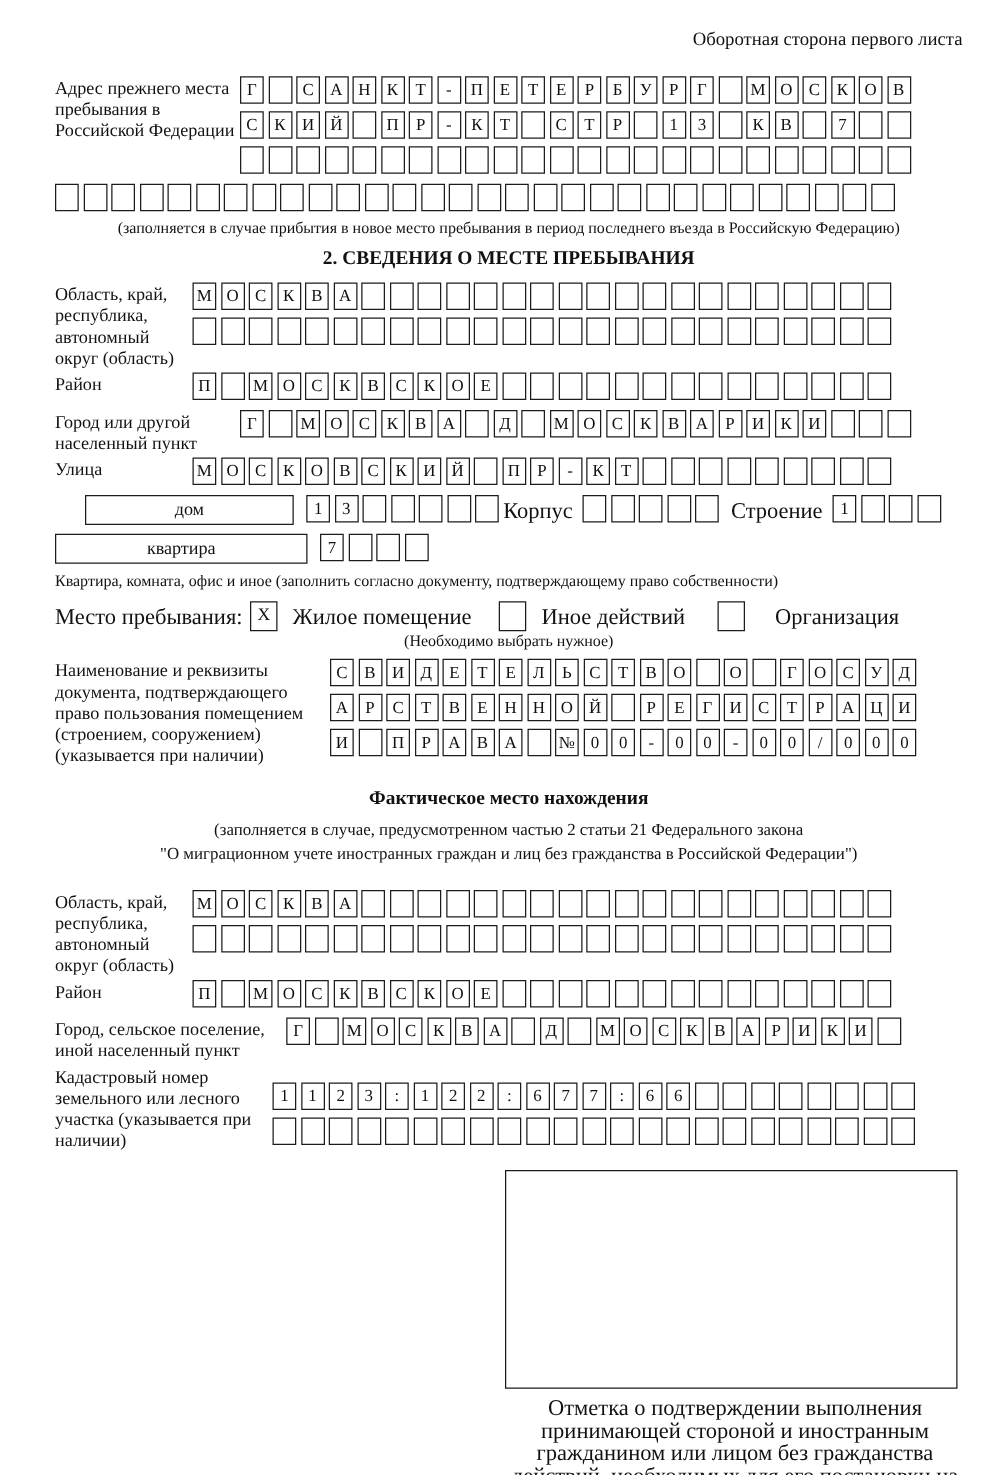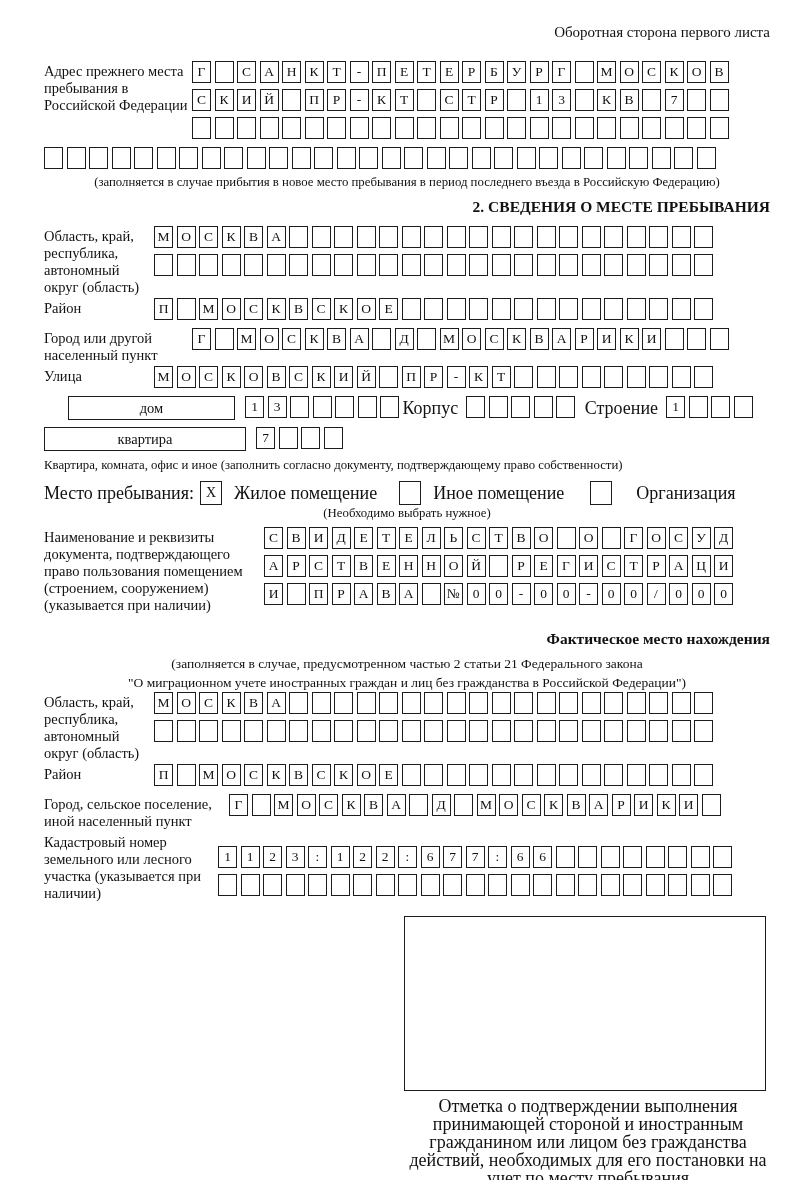--- a/index.html
+++ b/index.html
@@ -22,36 +22,36 @@
   .w220{width:220px;}
   .boxcol{flex:1 1 auto;}
   .boxrow{white-space:nowrap;height:24px;margin-bottom:4px;}
   .cell{
     display:inline-block;width:17px;height:20px;border:1.6px solid #1c1c1c;
     margin-right:3.5px;text-align:center;font-size:13.5px;line-height:20px;
     vertical-align:top;background:#fff;
   }
   .caption{font-size:12.8px;line-height:15px;margin:2px 0 6px 0;}
   .center{text-align:center;}
-  .sect-title{font-size:15.5px;font-weight:bold;text-align:right;margin:8px 0 10px 0;}
+  .sect-title{font-size:15.5px;font-weight:bold;text-align:center;margin:8px 0 10px 0;}
   .widebox{
     display:inline-block;border:1.6px solid #1c1c1c;height:22px;line-height:22px;
     text-align:center;font-size:14.5px;vertical-align:top;margin-right:10px;background:#fff;
   }
   .wb-dom{width:165px;margin-left:24px;}
   .wb-kv{width:200px;}
   .inline-lbl{font-size:18px;line-height:25px;display:inline-block;vertical-align:top;margin-right:8px;}
   .chk{
     display:inline-block;width:20px;height:22px;border:1.6px solid #1c1c1c;
     text-align:center;font-size:14px;line-height:22px;vertical-align:top;
     margin:0 12px 0 2px;background:#fff;
   }
   .stay-row{margin:8px 0 0 0;white-space:nowrap;}
   .stay-row .inline-lbl{margin-right:4px;}
-  .notes{font-size:13.5px;line-height:19px;text-align:center;margin-bottom:0;}
+  .notes{font-size:13.5px;line-height:19px;text-align:center;margin-bottom:20px;}
   .bottom-wrap{width:366px;margin-left:auto;margin-right:0;margin-top:14px;}
   .bigbox{width:360px;height:173px;border:1.8px solid #1c1c1c;background:#fff;}
   .confirm-note{
     width:384px;margin-left:auto;margin-right:-10px;text-align:center;
     font-size:18px;line-height:18px;margin-top:6px;
   }
 </style>
 </head>
 <body>
 
@@ -104,21 +104,21 @@
   <div class="boxrow" style="height:27px;">
     <span class="widebox wb-dom">дом</span><span><span class="cell">1</span><span class="cell">3</span><span class="cell"></span><span class="cell"></span><span class="cell"></span><span class="cell"></span><span class="cell"></span></span><span class="inline-lbl">Корпус</span><span><span class="cell"></span><span class="cell"></span><span class="cell"></span><span class="cell"></span><span class="cell"></span></span><span class="inline-lbl" style="margin-left:6px;">Строение</span><span><span class="cell">1</span><span class="cell"></span><span class="cell"></span><span class="cell"></span></span>
   </div>
 
   <div class="boxrow" style="height:27px;">
     <span class="widebox wb-kv">квартира</span><span><span class="cell">7</span><span class="cell"></span><span class="cell"></span><span class="cell"></span></span>
   </div>
   <div class="caption">Квартира, комната, офис и иное (заполнить согласно документу, подтверждающему право собственности)</div>
 
   <div class="stay-row">
-    <span class="inline-lbl">Место пребывания:</span><span class="chk">X</span><span class="inline-lbl">Жилое помещение</span><span class="chk" style="margin-left:18px;"></span><span class="inline-lbl">Иное помещение</span><span class="chk" style="margin-left:22px;margin-right:24px;"></span><span class="inline-lbl">Организация</span>
+    <span class="inline-lbl">Место пребывания:</span><span class="chk">X</span><span class="inline-lbl">Жилое помещение</span><span class="chk" style="margin-left:18px;"></span><span class="inline-lbl">Иное действий</span><span class="chk" style="margin-left:22px;margin-right:24px;"></span><span class="inline-lbl">Организация</span>
   </div>
   <div class="caption center" style="margin-top:0;">(Необходимо выбрать нужное)</div>
 
   <div class="frow" style="margin-top:4px;">
     <div class="lbl w220">Наименование и реквизиты документа, подтверждающего право пользования помещением (строением, сооружением) (указывается при наличии)</div>
     <div class="boxcol">
       <div class="boxrow"><span class="cell">С</span><span class="cell">В</span><span class="cell">И</span><span class="cell">Д</span><span class="cell">Е</span><span class="cell">Т</span><span class="cell">Е</span><span class="cell">Л</span><span class="cell">Ь</span><span class="cell">С</span><span class="cell">Т</span><span class="cell">В</span><span class="cell">О</span><span class="cell"></span><span class="cell">О</span><span class="cell"></span><span class="cell">Г</span><span class="cell">О</span><span class="cell">С</span><span class="cell">У</span><span class="cell">Д</span></div>
       <div class="boxrow"><span class="cell">А</span><span class="cell">Р</span><span class="cell">С</span><span class="cell">Т</span><span class="cell">В</span><span class="cell">Е</span><span class="cell">Н</span><span class="cell">Н</span><span class="cell">О</span><span class="cell">Й</span><span class="cell"></span><span class="cell">Р</span><span class="cell">Е</span><span class="cell">Г</span><span class="cell">И</span><span class="cell">С</span><span class="cell">Т</span><span class="cell">Р</span><span class="cell">А</span><span class="cell">Ц</span><span class="cell">И</span></div>
       <div class="boxrow"><span class="cell">И</span><span class="cell"></span><span class="cell">П</span><span class="cell">Р</span><span class="cell">А</span><span class="cell">В</span><span class="cell">А</span><span class="cell"></span><span class="cell">№</span><span class="cell">0</span><span class="cell">0</span><span class="cell">-</span><span class="cell">0</span><span class="cell">0</span><span class="cell">-</span><span class="cell">0</span><span class="cell">0</span><span class="cell">/</span><span class="cell">0</span><span class="cell">0</span><span class="cell">0</span></div>
     </div>

